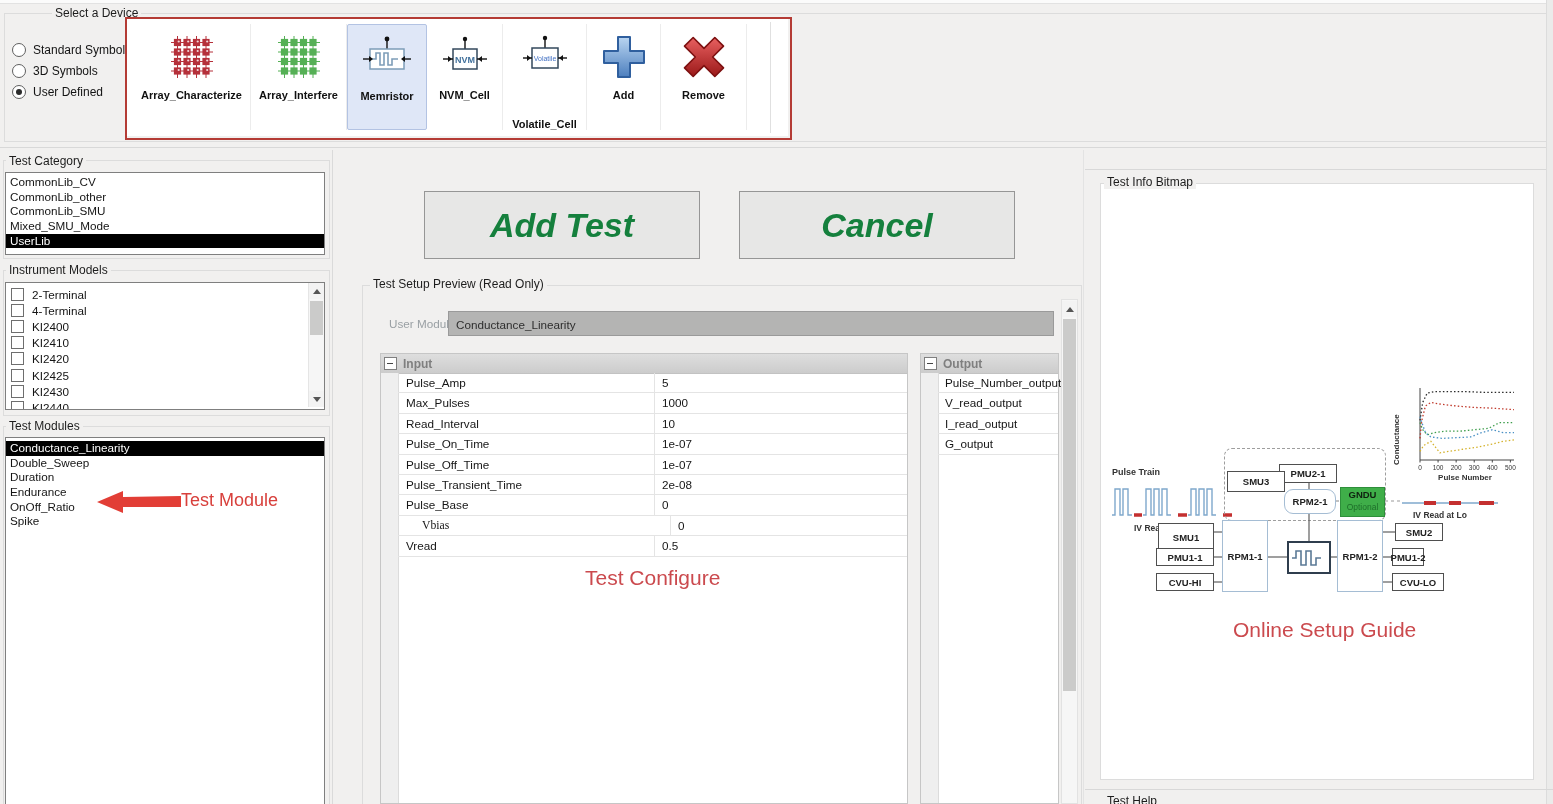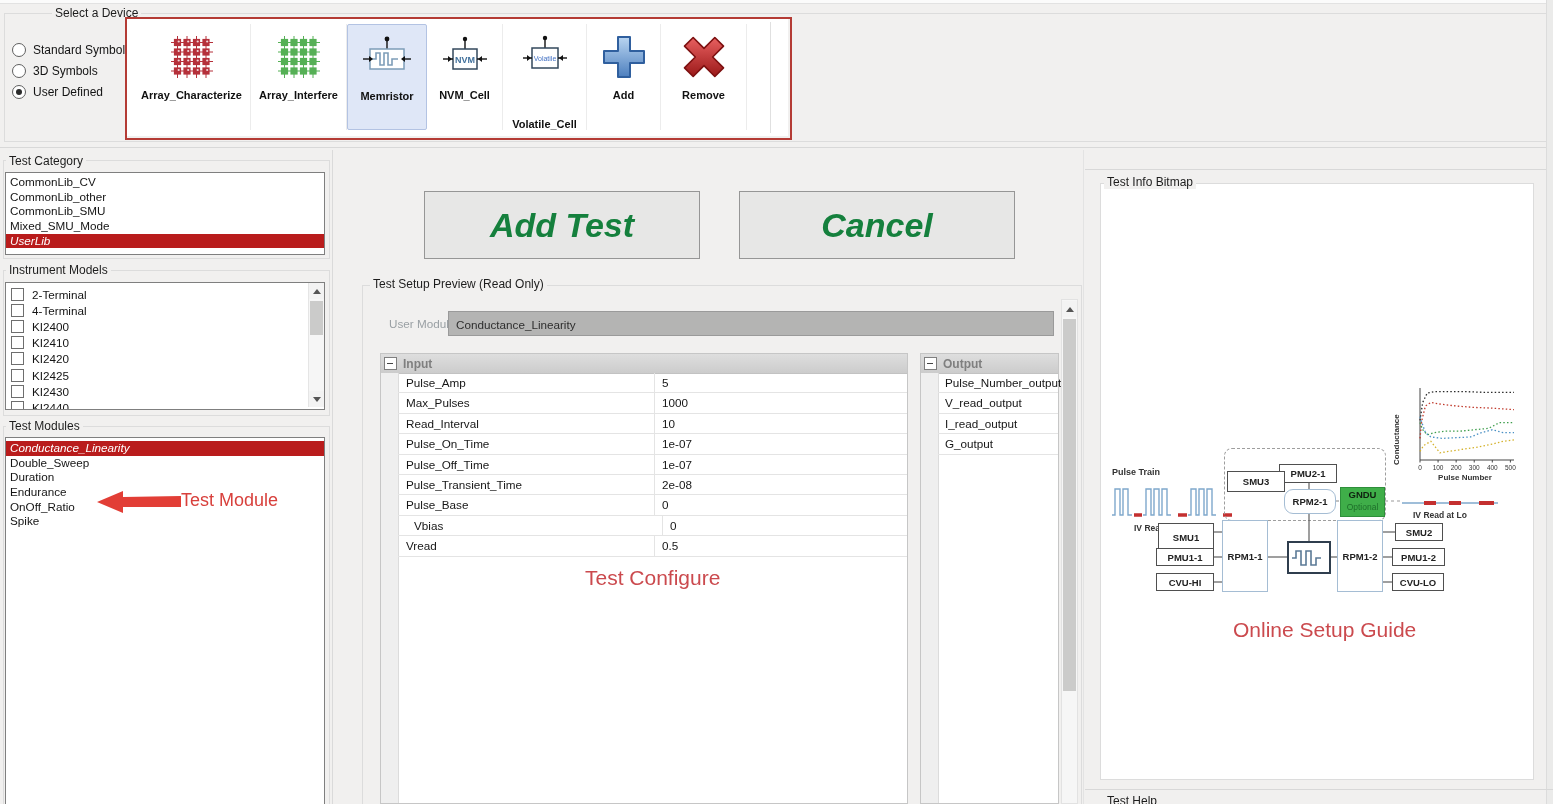--- a/index.html
+++ b/index.html
@@ -3,21 +3,21 @@
 <meta charset="utf-8">
 <style>
   html,body{margin:0;padding:0;background:#fff;}
   #canvas{position:relative;width:1553px;height:804px;overflow:hidden;background:#f1f0ef;
           font-family:"Liberation Sans",sans-serif;font-size:12px;color:#1b1b1b;}
   .abs{position:absolute;}
   .grp{position:absolute;border:1px solid #dcdcdc;}
   .grp-label{position:absolute;font-size:12px;color:#1d1d1d;background:#f1f0ef;padding:0 3px;line-height:13px;white-space:nowrap;}
   .listbox{position:absolute;background:#fff;border:1px solid #7f7f7f;overflow:hidden;}
   .list-item{height:14.7px;line-height:14.7px;padding-left:4px;font-size:11.7px;color:#141414;white-space:nowrap;}
-  .list-item.selected{background:#b91c1c;color:#fff;font-style:italic;}
+  .list-item.selected{background:#000000;color:#fff;}
   .chk-item{height:16.2px;display:flex;align-items:center;font-size:11.7px;color:#141414;}
   .chk{width:11px;height:11px;border:1px solid #6e6e6e;background:#fff;margin:0 8px 0 5px;flex:none;}
   .radio-row{position:absolute;display:flex;align-items:center;font-size:12px;color:#141414;}
   .radio{width:12px;height:12px;border:1px solid #5f5f5f;border-radius:50%;background:#fff;margin-right:7px;position:relative;flex:none;}
   .radio.on:after{content:"";position:absolute;left:3px;top:3px;width:6px;height:6px;border-radius:50%;background:#2b2b2b;}
   .btn-big{position:absolute;background:#e7e7e6;border:1px solid #969696;display:flex;align-items:center;justify-content:center;
            font-style:italic;font-weight:bold;font-size:34px;color:#15803d;cursor:default;}
   .tool-btn{height:106px;display:flex;flex-direction:column;align-items:center;justify-content:flex-start;
             border-right:1px solid #ececec;padding-top:4px;box-sizing:border-box;}
   .tool-btn .ic{height:58px;display:flex;align-items:center;justify-content:center;}
@@ -333,21 +333,21 @@
         </div>
         <div class="grid-row">
           <div style="width: 248px; padding-left: 8px; border-right: 1px solid rgb(228, 228, 228);">Pulse_Transient_Time</div>
           <div style="flex: 1 1 0%; padding-left: 7px;">2e-08</div>
         </div>
         <div class="grid-row">
           <div style="width: 248px; padding-left: 8px; border-right: 1px solid rgb(228, 228, 228);">Pulse_Base</div>
           <div style="flex: 1 1 0%; padding-left: 7px;">0</div>
         </div>
         <div class="grid-row">
-          <div style="width: 248px; padding-left: 16px; border-right: 1px solid rgb(228, 228, 228);">Vbias</div>
+          <div style="width: 248px; padding-left: 24px; border-right: 1px solid rgb(228, 228, 228); font-family: Liberation Serif, serif;">Vbias</div>
           <div style="flex: 1 1 0%; padding-left: 7px;">0</div>
         </div>
         <div class="grid-row">
           <div style="width: 248px; padding-left: 8px; border-right: 1px solid rgb(228, 228, 228);">Vread</div>
           <div style="flex: 1 1 0%; padding-left: 7px;">0.5</div>
         </div>
       </div>
   </div>
 
   <div class="abs" style="left:920px;top:353px;width:139px;height:451px;background:#fff;border:1px solid #c6c6c6;box-sizing:border-box;">
@@ -442,21 +442,21 @@
     <svg width="36" height="22" viewBox="0 0 36 22">
       <path d="M1,11 h4 v-7 h5 v14 h5 v-14 h5 v14 h5 v-7 h5" fill="none" stroke="#5b7a96" stroke-width="1.6"></path>
     </svg>
   </div>
   <div class="diag-box rpm" style="left:1337px;top:520px;width:46px;height:72px;">
       <span>RPM1-2</span>
     </div>
   <div class="diag-box" style="left:1395px;top:523px;width:48px;height:18px;">
       <span>SMU2</span>
     </div>
-  <div class="diag-box" style="left:1392px;top:548px;width:53px;height:18px;">
+  <div class="diag-box" style="left:1392px;top:548px;width:32px;height:18px;">
       <span>PMU1-2</span>
     </div>
   <div class="diag-box" style="left:1392px;top:573px;width:52px;height:18px;">
       <span>CVU-LO</span>
     </div>
 
   <div id="mini-chart-wrap" class="abs" style="left:1406px;top:383px;width:116px;height:100px;"><svg width="116" height="100">
         <path d="M14,5 V77 H108" stroke="#444" fill="none" stroke-width="1"></path>
         <line x1="14" x2="14" y1="77" y2="79.5" stroke="#444"></line>
         <text x="14" y="87" font-size="6.5" text-anchor="middle" fill="#333" font-family="Liberation Sans,sans-serif">0</text>

